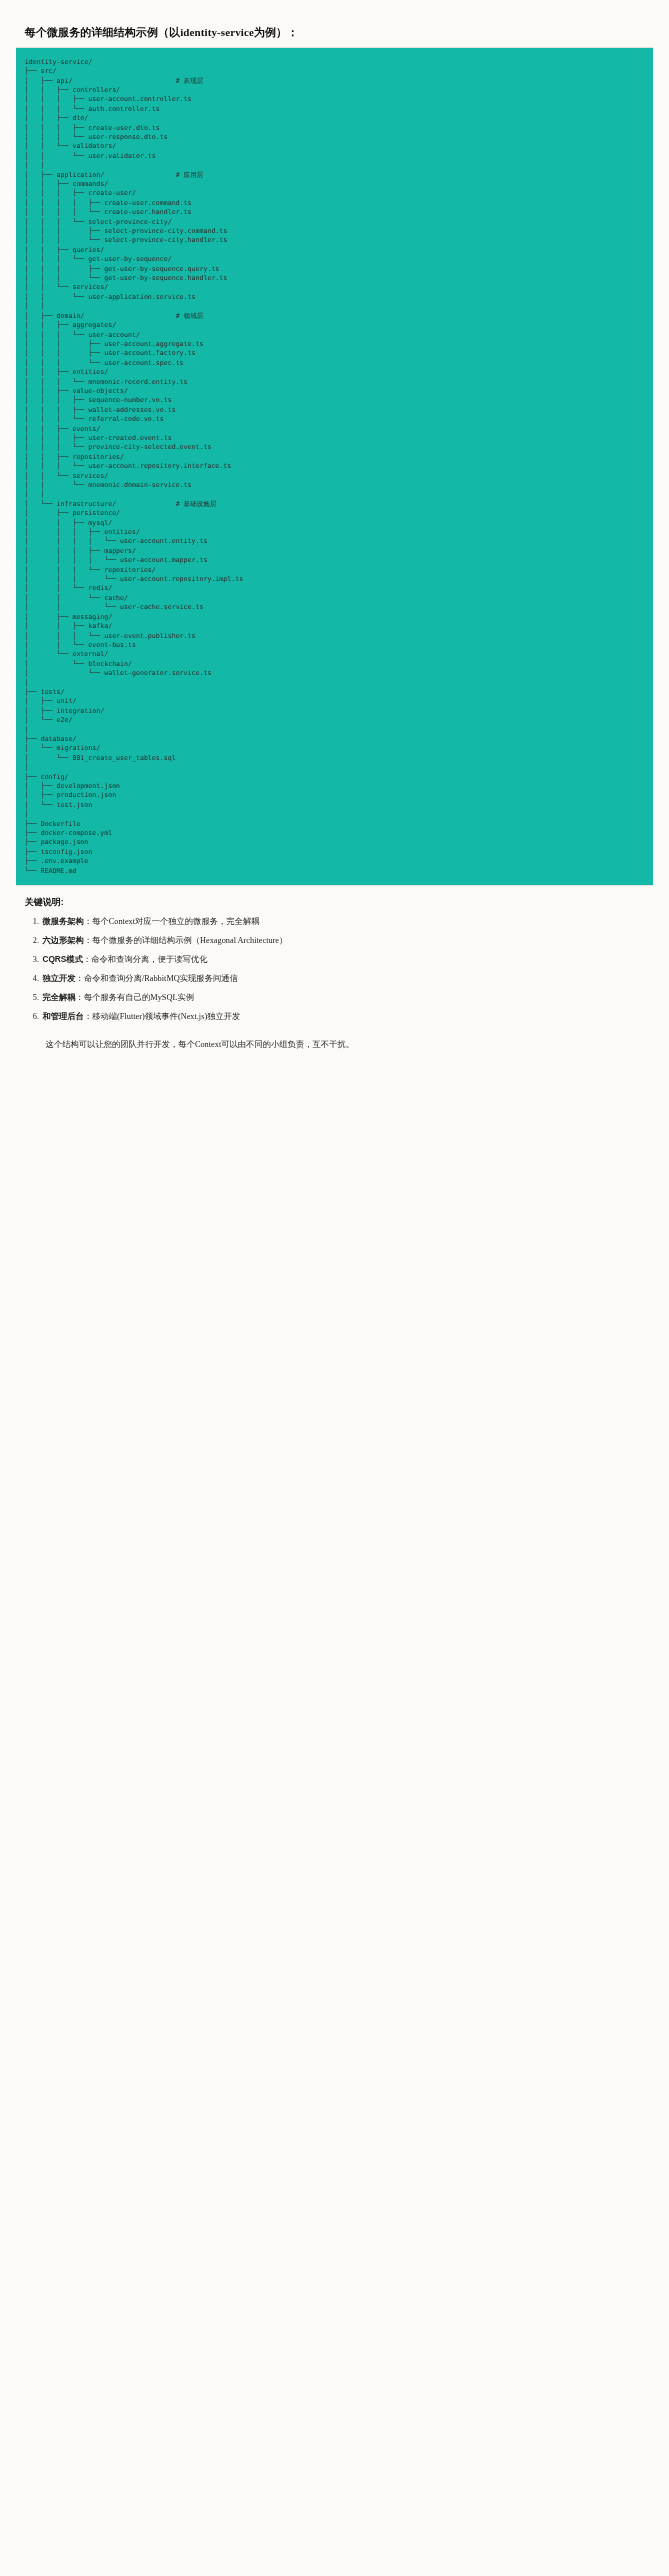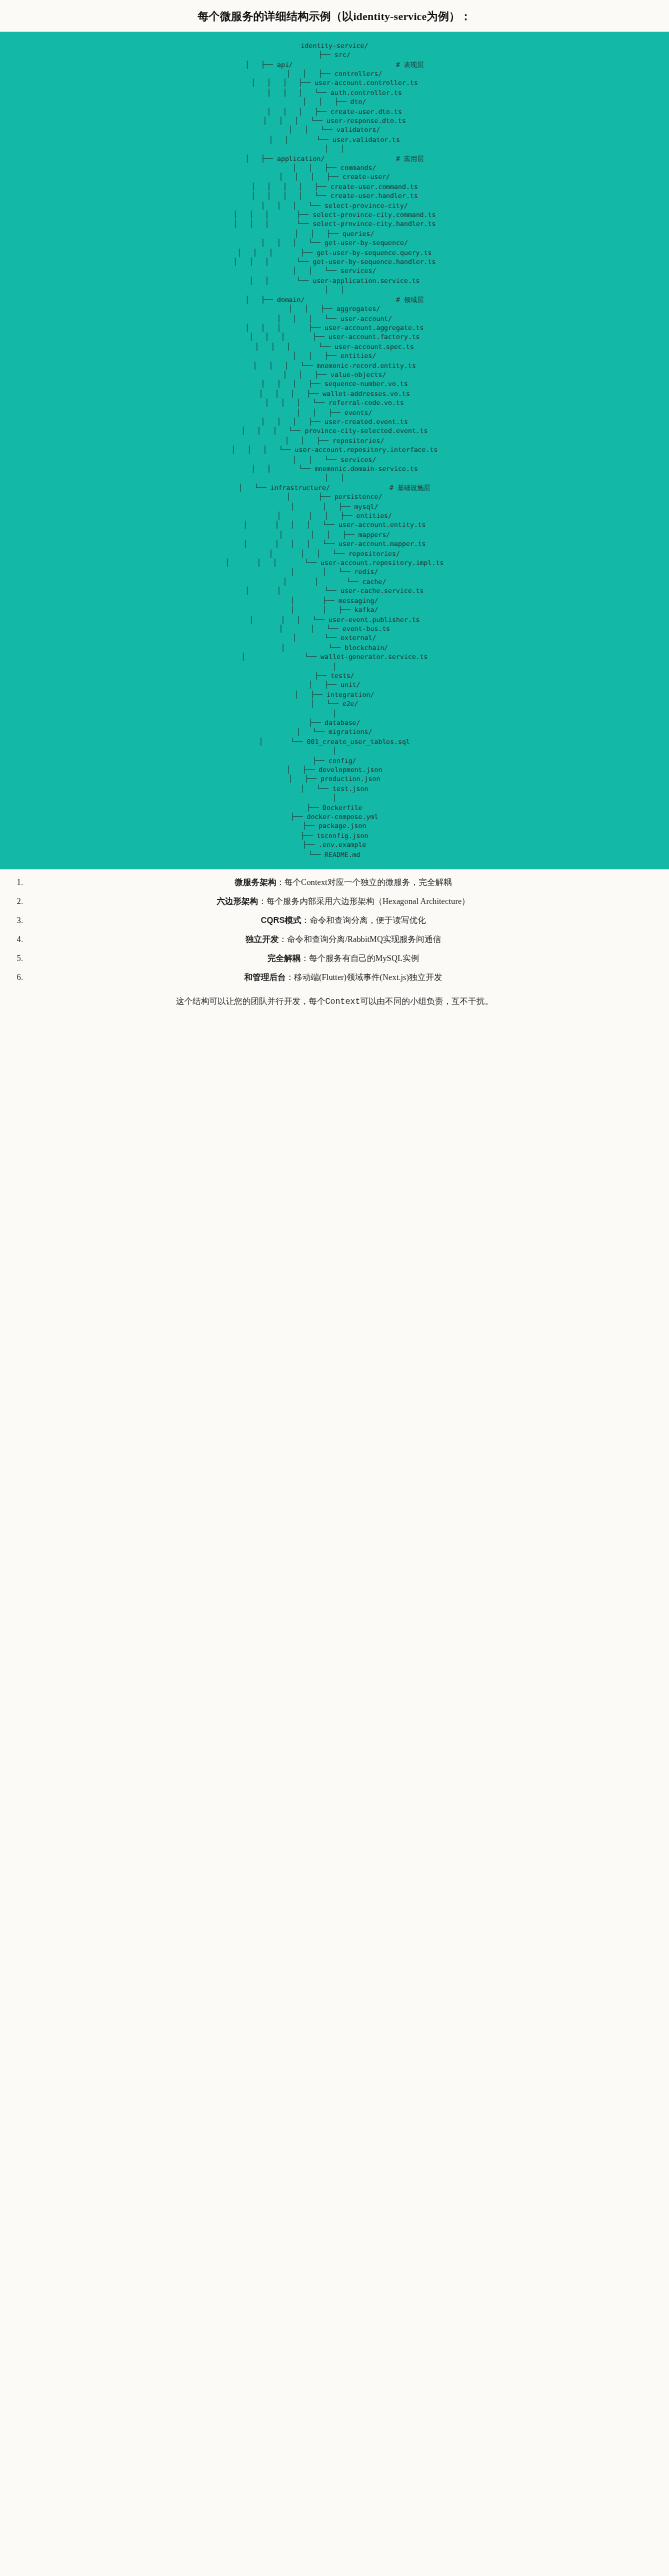--- a/index.html
+++ b/index.html
@@ -11,22 +11,21 @@
   body {
     width: 669px;
     font-family: "Liberation Serif", "DejaVu Serif", serif;
     color: #1f1f1f;
     -webkit-font-smoothing: antialiased;
   }
   .page {
     width: 669px;
     box-sizing: border-box;
     background: #fbfaf7;
-    padding: 0;
-    text-align: center;
+    padding: 16px;
   }
 
   
   .doc-title {
     font-family: "Liberation Sans", "DejaVu Sans", sans-serif;
     font-weight: bold;
     font-size: 11px;
     line-height: 1.35;
     color: #111111;
     padding: 8.8px 8.8px 7.5px 8.8px;
@@ -87,22 +86,21 @@
     font-family: "Liberation Sans", "DejaVu Sans", sans-serif;
     font-weight: bold;
   }
   .note-text { font-family: "Liberation Serif", "DejaVu Serif", serif; }
 
   .closing {
     font-size: 8.3px;
     line-height: 1.55;
     color: #1c1c1c;
     padding: 3.8px 8.8px 11.3px 8.8px;
-    margin: 4px;
-    font-family: Liberation Mono, monospace;
+    margin: 12px;
   }
 </style>
 </head>
 <body>
 
 <div class="page">
 
   <h1 class="doc-title"><span>每个微服务的详细结构示例</span><span class="title-latin">（以identity-service为例）</span><span>：</span></h1>
 
   <hr class="rule">
@@ -193,23 +191,24 @@
 ├── docker-compose.yml
 ├── package.json
 ├── tsconfig.json
 ├── .env.example
 └── README.md</pre>
   </div>
 
   <hr class="rule">
 
   <div class="notes-section">
+    <div class="notes-heading">关键说明:</div>
     <ol class="notes-list">
       <li><b>微服务架构</b><span>：</span><span class="note-text">每个Context对应一个独立的微服务，完全解耦</span></li>
-      <li><b>六边形架构</b><span>：</span><span class="note-text">每个服务内部采用六边形架构（Hexagonal Architecture）</span></li>
+      <li><b>六边形架构</b><span>：</span><span class="note-text">每个微服务的详细结构示例（Hexagonal Architecture）</span></li>
       <li><b>CQRS模式</b><span>：</span><span class="note-text">命令和查询分离，便于读写优化</span></li>
       <li><b>独立开发</b><span>：</span><span class="note-text">命令和查询分离/RabbitMQ实现服务间通信</span></li>
       <li><b>完全解耦</b><span>：</span><span class="note-text">每个服务有自己的MySQL实例</span></li>
       <li><b>和管理后台</b><span>：</span><span class="note-text">移动端(Flutter)领域事件(Next.js)独立开发</span></li>
     </ol>
     <p class="closing">这个结构可以让您的团队并行开发，每个Context可以由不同的小组负责，互不干扰。</p>
   </div>
 
 </div>
 

